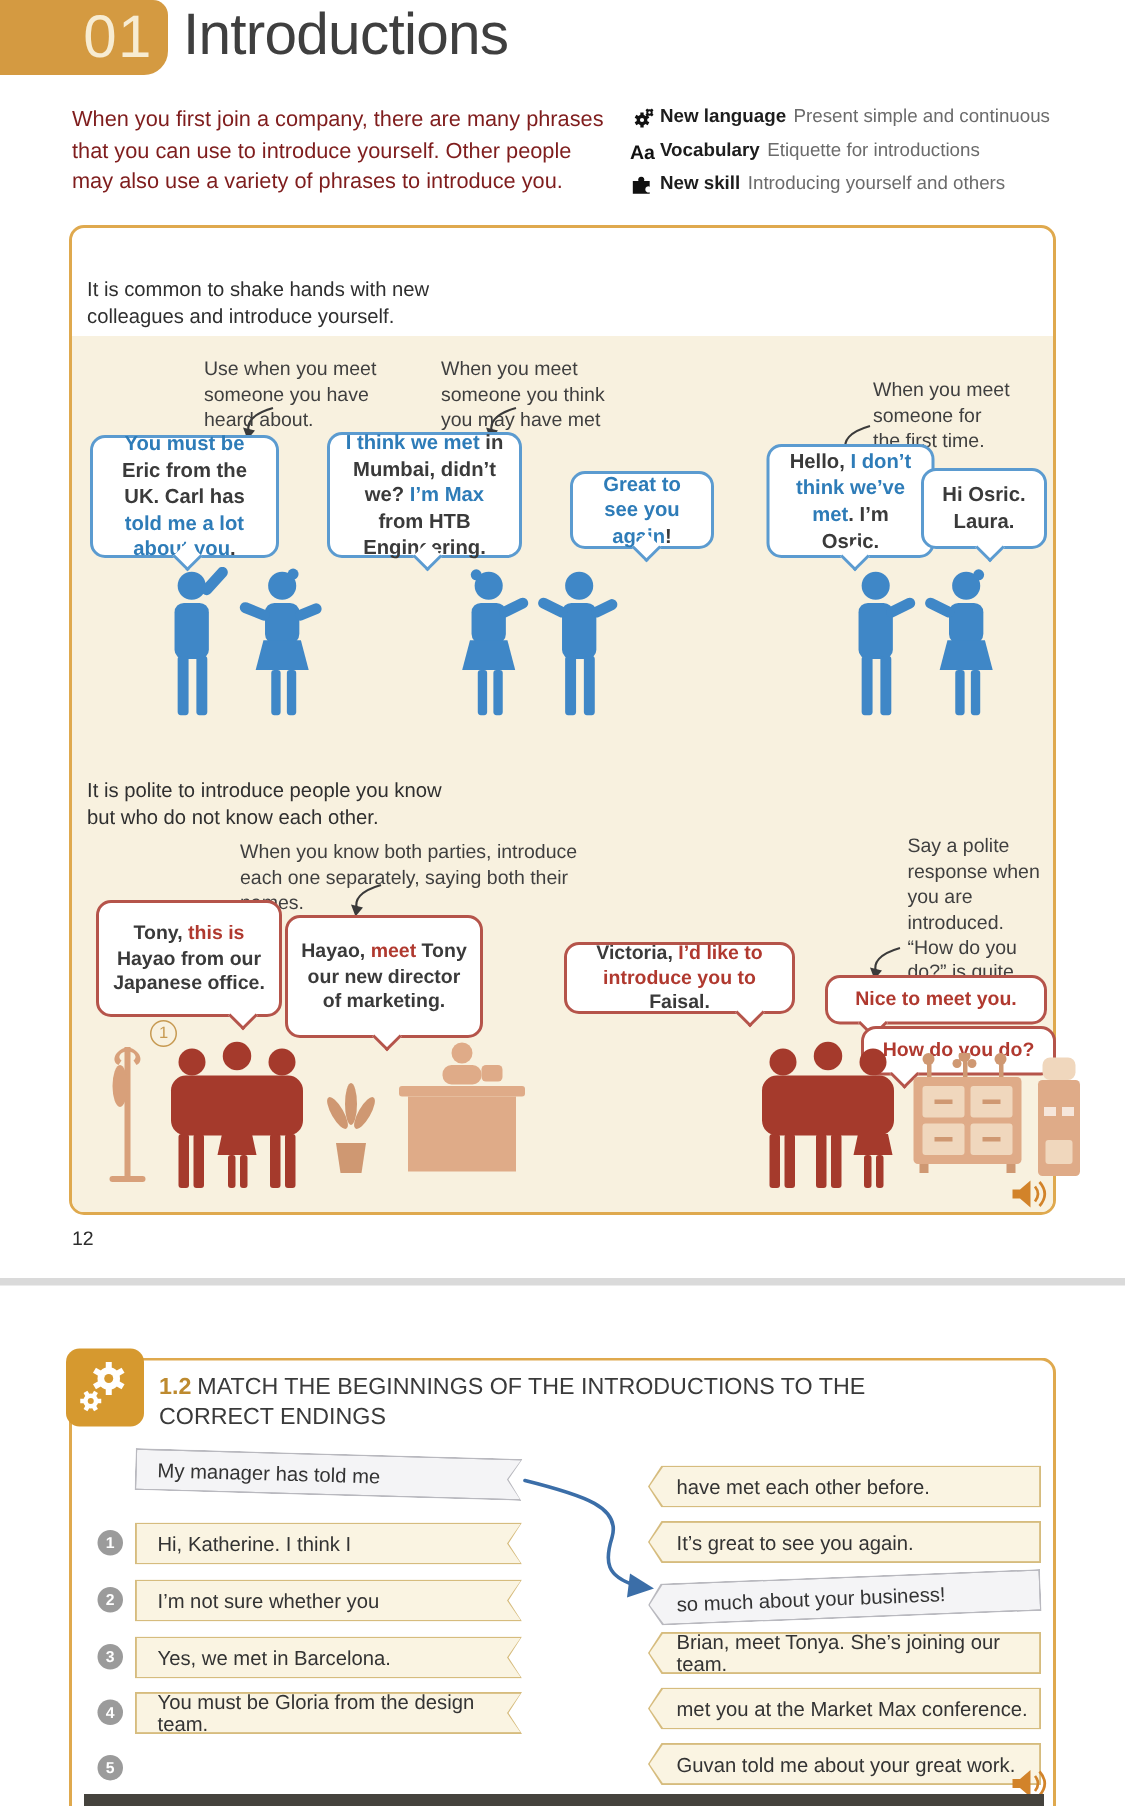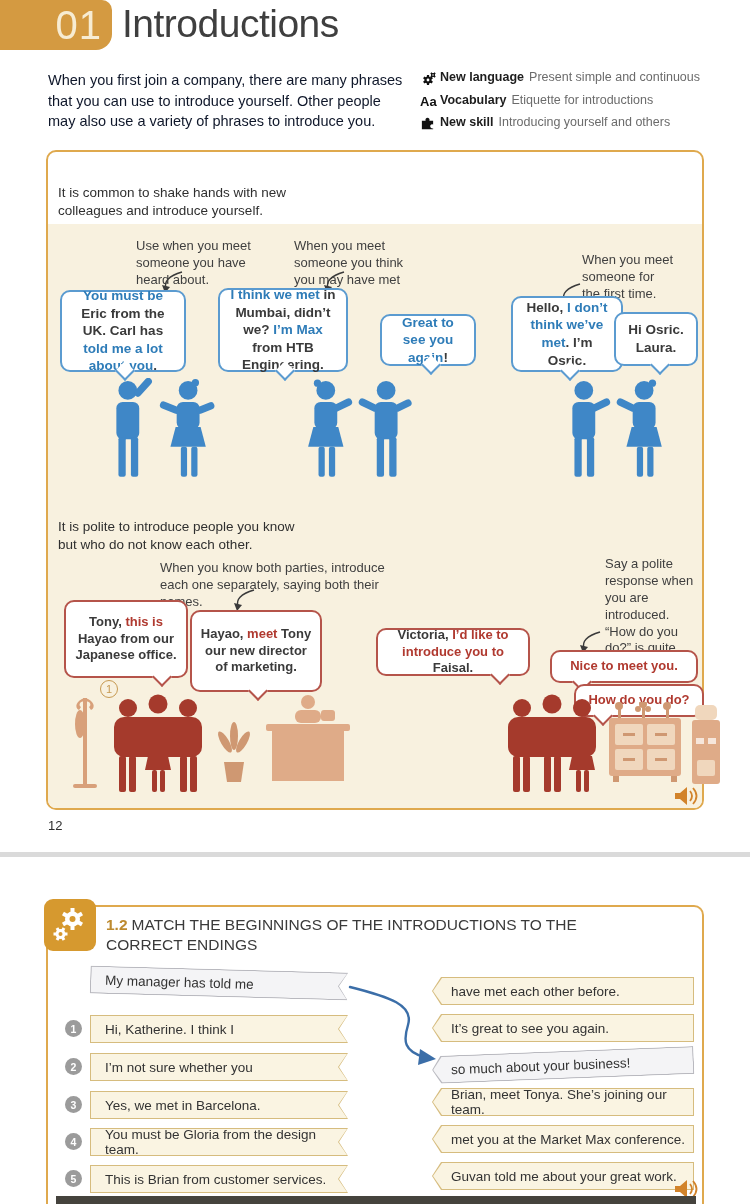--- a/index.html
+++ b/index.html
@@ -8,21 +8,21 @@
     font-family:"Liberation Sans", sans-serif;
     background:#ffffff; color:#3b3b3b; position:relative; overflow:hidden;
   }
   .abs { position:absolute; }
 
   
   .chapter-box { position:absolute; left:0; top:0; width:112px; height:50px;
     background:#d49a41; border-radius:0 10px 16px 0; display:flex; align-items:center; justify-content:flex-end; padding-right:10px;}
   .chapter-num { font-size:40px; font-weight:300; color:#f7ecd2; letter-spacing:1px; }
   .page-title { position:absolute; left:122px; top:2px; font-size:39px; font-weight:300; color:#3f3f3f; letter-spacing:-0.5px;}
-  .intro-par { position:absolute; left:48px; top:70px; width:356px; font-size:14.5px; line-height:1.42; color:#0f172a; }
+  .intro-par { position:absolute; left:48px; top:70px; width:356px; font-size:14.5px; line-height:1.42; color:#7f1d1d; }
   .features { position:absolute; left:420px; top:70px; width:310px; }
   .feature-row { display:flex; align-items:flex-start; margin-bottom:5px; font-size:12.5px; line-height:1.25; }
   .feature-icon { width:20px; flex:0 0 20px; display:flex; justify-content:flex-start; padding-top:1px; font-weight:bold; font-size:13px; color:#111;}
   .feature-label { font-weight:bold; color:#1d1d1d; margin-right:5px; white-space:nowrap;}
   .feature-desc { color:#6b6b6b; }
 
   
   .panel { position:absolute; left:46px; width:658px; background:#fff;
     border:2px solid #dfa94e; border-radius:10px; }
   #panel11 { top:150px; height:660px; }
@@ -385,24 +385,20 @@
   <div class="tile tile-l" style="left:42px; top:184px; width:258px;">
     <div class="tile-bg"></div>
       <div class="tile-in">Yes, we met in Barcelona.</div>
   </div>
   <div class="num-circle" style="left:17px; top:226px;">4</div>
   <div class="tile tile-l" style="left:42px; top:221px; width:258px;">
     <div class="tile-bg"></div>
       <div class="tile-in">You must be Gloria from the design team.</div>
   </div>
   <div class="num-circle" style="left:17px; top:263px;">5</div>
-  <div class="tile tile-l" style="left:42px; top:258px; width:258px;">
-    <div class="tile-bg"></div>
-      <div class="tile-in">This is Brian from customer services.</div>
-  </div>
 
   <div class="tile tile-r" style="left:384px; top:70px; width:262px;">
     <div class="tile-bg"></div>
       <div class="tile-in">have met each other before.</div>
   </div>
   <div class="tile tile-r" style="left:384px; top:107px; width:262px;">
     <div class="tile-bg"></div>
       <div class="tile-in">It’s great to see you again.</div>
   </div>
   <div class="tile tile-r example" style="left:384px; top:144px; width:262px; transform:rotate(-2.2deg);">

